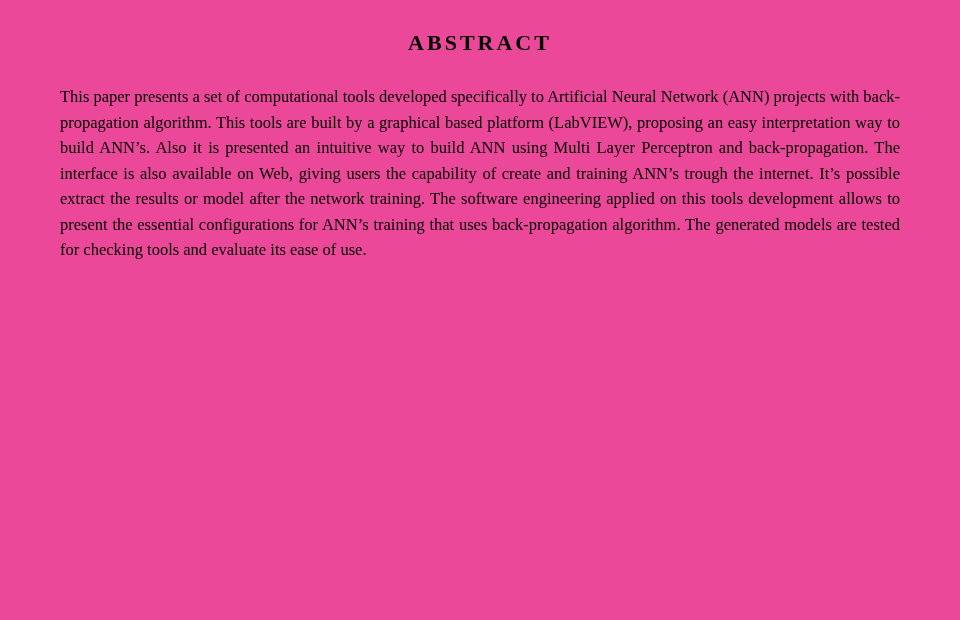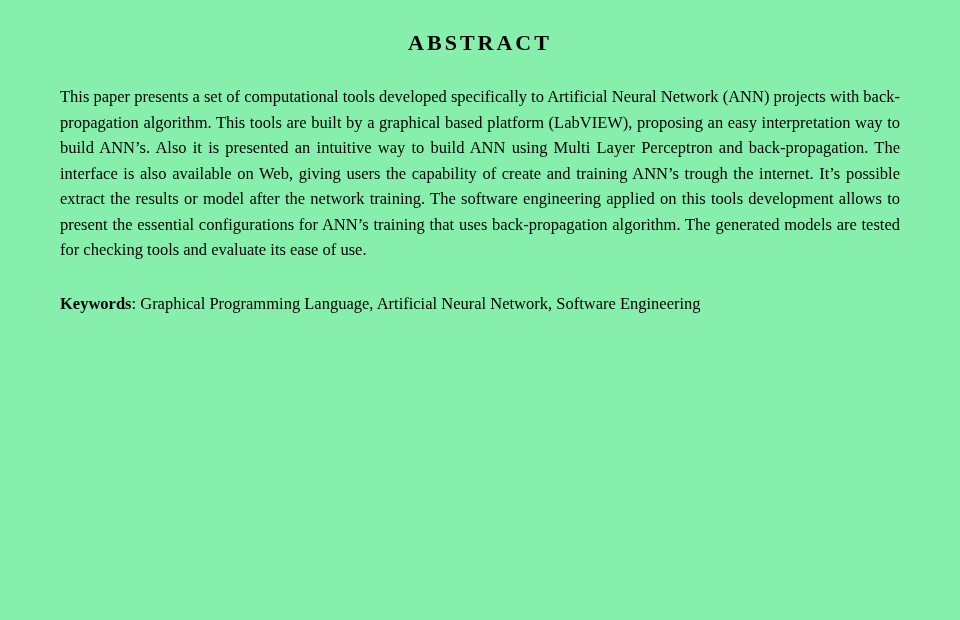--- a/index.html
+++ b/index.html
@@ -13,21 +13,21 @@
       height: 620px;
       background-color: #ffffff;
       font-family: "Times New Roman", Times, serif;
       color: #000000;
       overflow: hidden;
     }
 
     .page {
       width: 960px;
       height: 620px;
-      background: #86efac;
+      background: #ec4899;
       padding: 30px 60px 30px 60px;
     }
 
     .abstract-title {
       text-align: center;
       font-size: 22px;
       font-weight: bold;
       letter-spacing: 3px;
       margin-bottom: 28px;
     }
@@ -57,16 +57,13 @@
 </head>
 <body>
 
 <div class="page">
   <div class="abstract-title">ABSTRACT</div>
 
   <div class="abstract-body">
     <p>This paper presents a set of computational tools developed specifically to Artificial Neural Network (ANN) projects with back-propagation algorithm. This tools are built by a graphical based platform (LabVIEW), proposing an easy interpretation way to build ANN’s. Also it is presented an intuitive way to build ANN using Multi Layer Perceptron and back-propagation. The interface is also available on Web, giving users the capability of create and training ANN’s trough the internet. It’s possible extract the results or model after the network training. The software engineering applied on this tools development allows to present the essential configurations for ANN’s training that uses back-propagation algorithm. The generated models are tested for checking tools and evaluate its ease of use.</p>
   </div>
 
-  <div class="keywords-section">
-    <span class="keywords-label">Keywords</span><span>: Graphical Programming Language, Artificial Neural Network, Software Engineering</span>
-  </div>
 </div>
 
 </body></html>

